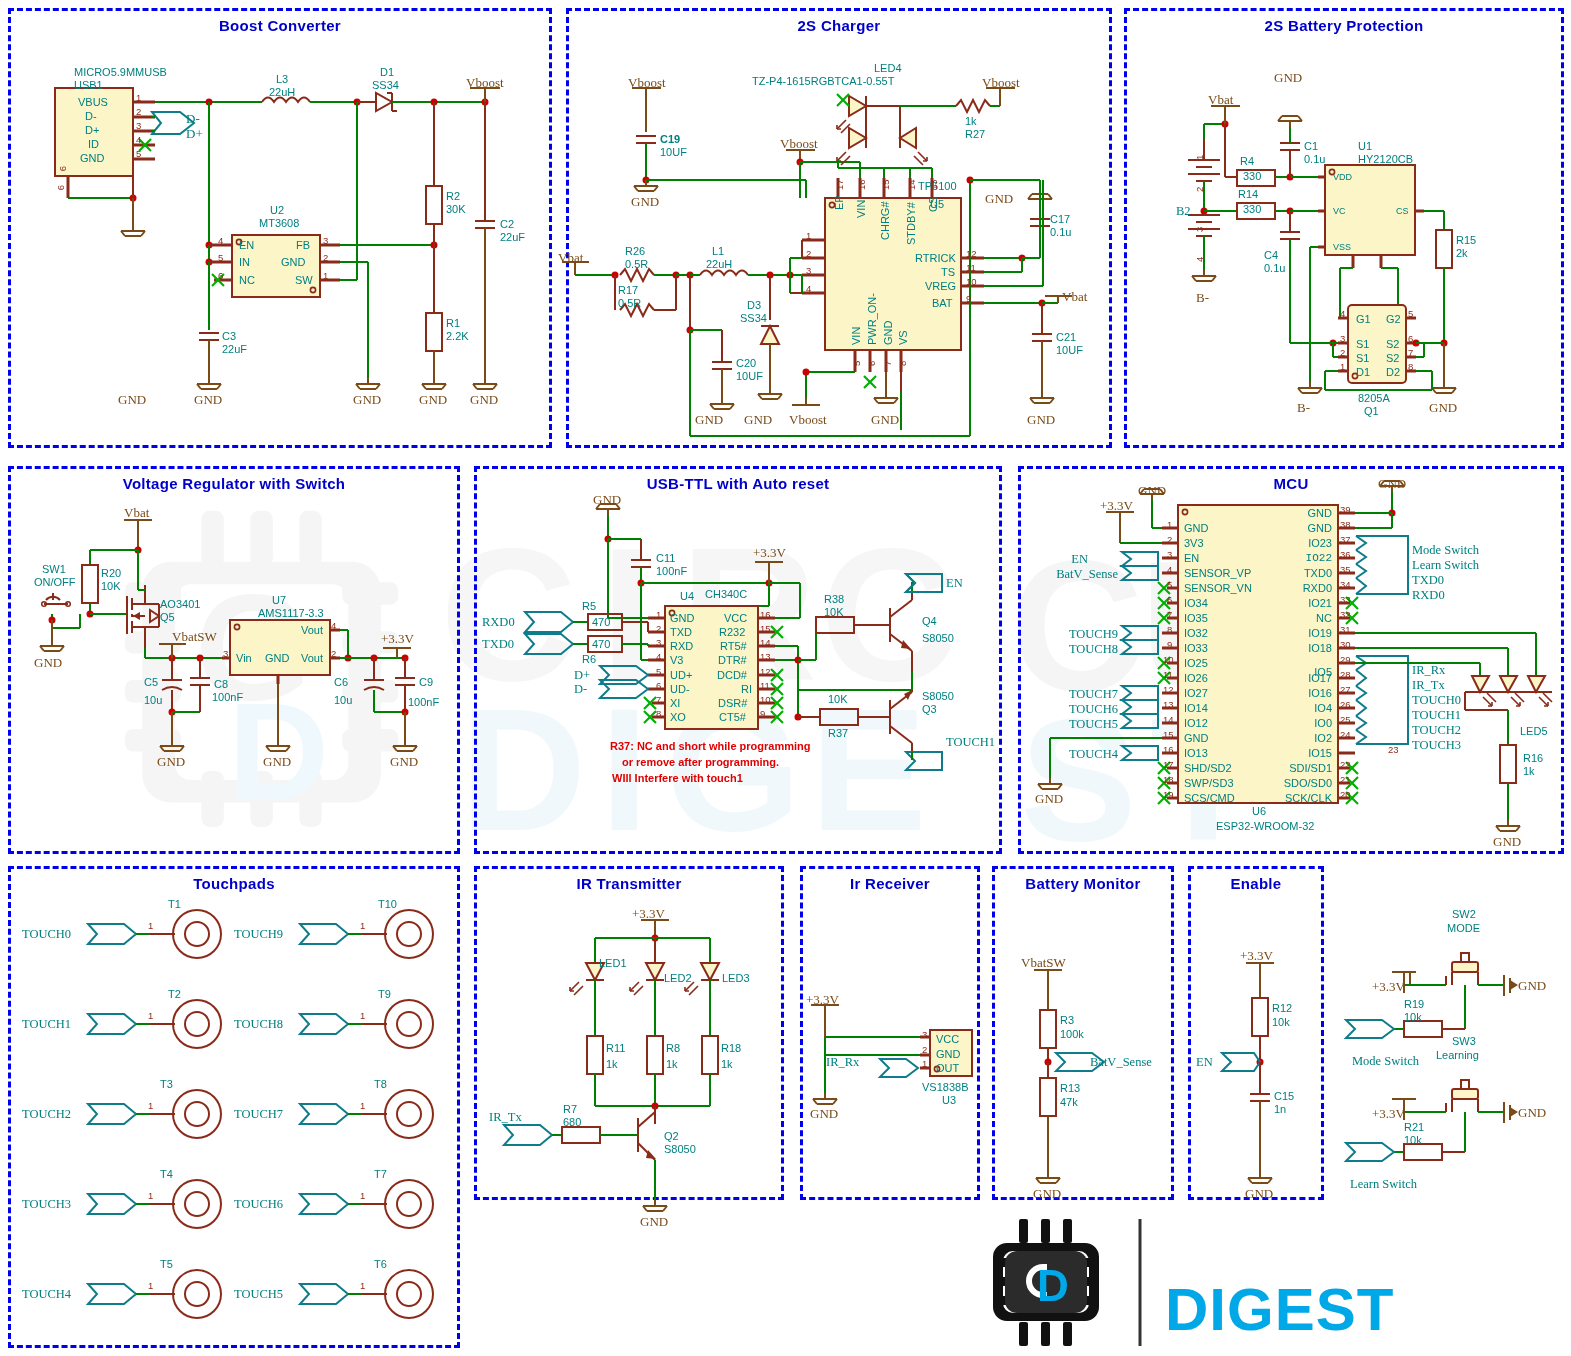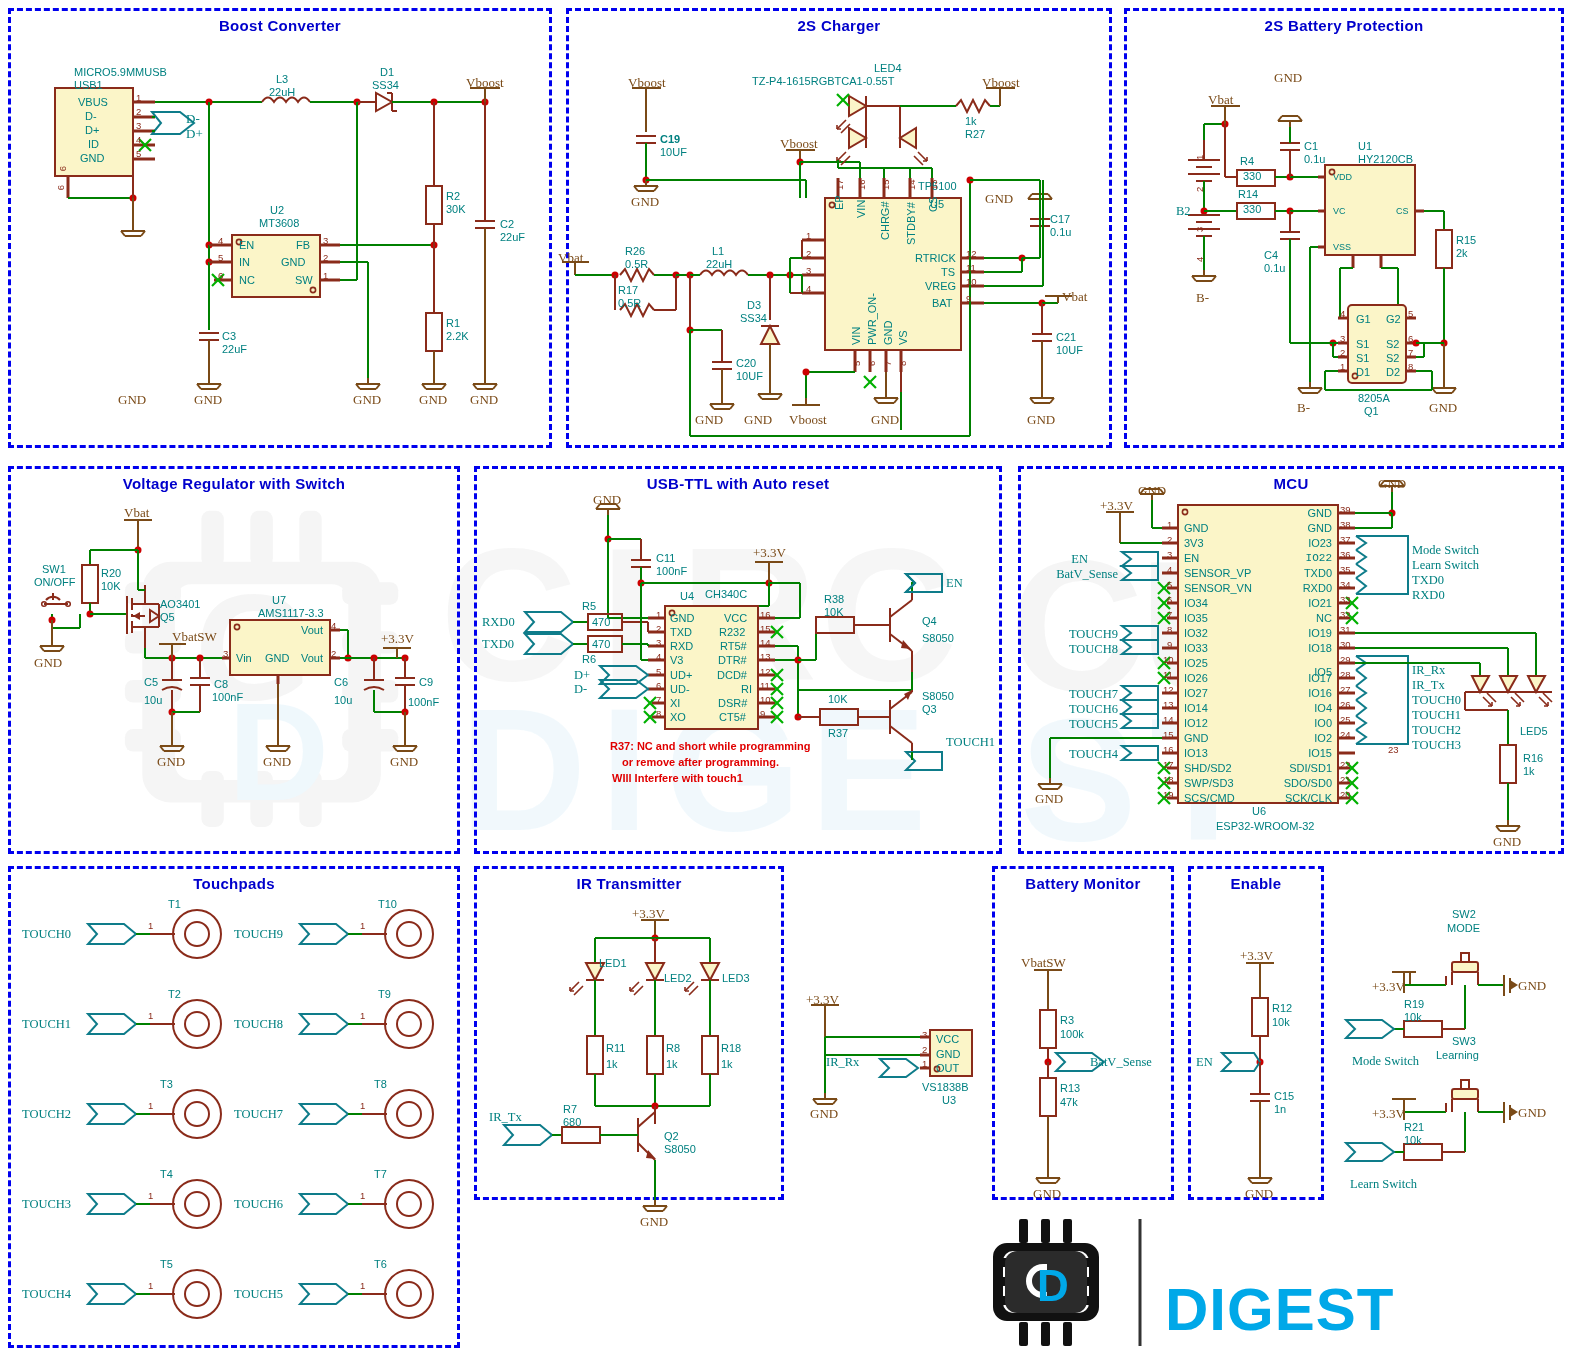--- a/index.html
+++ b/index.html
@@ -82,20 +82,23 @@
   </div>
   <div class="panel" style="left:1018px;top:466px;width:546px;height:388px;">
     <div class="ptitle">MCU</div>
   </div>
 
   <div class="panel" style="left:8px;top:866px;width:452px;height:482px;">
     <div class="ptitle">Touchpads</div>
   </div>
   <div class="panel" style="left:474px;top:866px;width:310px;height:334px;">
     <div class="ptitle">IR Transmitter</div>
+  </div>
+  <div class="panel" style="left:800px;top:866px;width:180px;height:334px;">
+    <div class="ptitle">Ir Receiver</div>
   </div>
   <div class="panel" style="left:992px;top:866px;width:182px;height:334px;">
     <div class="ptitle">Battery Monitor</div>
   </div>
   <div class="panel" style="left:1188px;top:866px;width:136px;height:334px;">
     <div class="ptitle">Enable</div>
   </div>
 
   <svg style="z-index:2">
     <defs>

